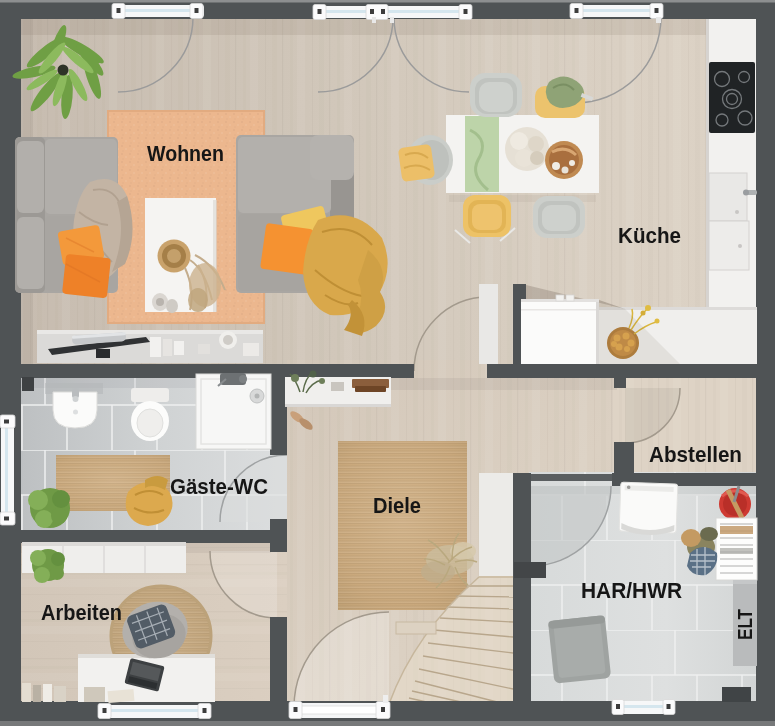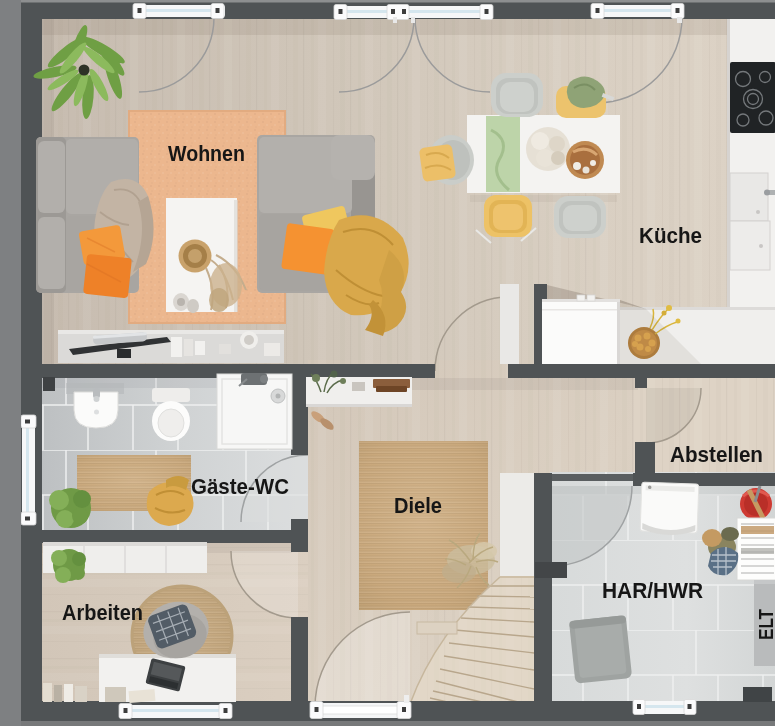--- a/index.html
+++ b/index.html
@@ -1,16 +1,16 @@
 <!DOCTYPE html>
 <html><head>
 <meta charset="utf-8">
 <style>
   html,body{margin:0;padding:0;background:#7e8082;}
-  #plan{width:743px;height:726px;position:relative;font-family:"Liberation Sans",sans-serif;margin-left:21px;}
+  #plan{width:743px;height:726px;position:relative;font-family:"Liberation Sans",sans-serif;}
   svg{display:block;}
   text{font-family:"Liberation Sans",sans-serif;font-weight:bold;fill:#161616;}
 </style>
 </head>
 <body>
 <div id="plan">
 <svg width="775" height="726" viewBox="0 0 775 726">
 <defs>
   <linearGradient id="woodTop" x1="0" y1="0" x2="1" y2="0">
     <stop offset="0" stop-color="#c7bcb0"></stop>

